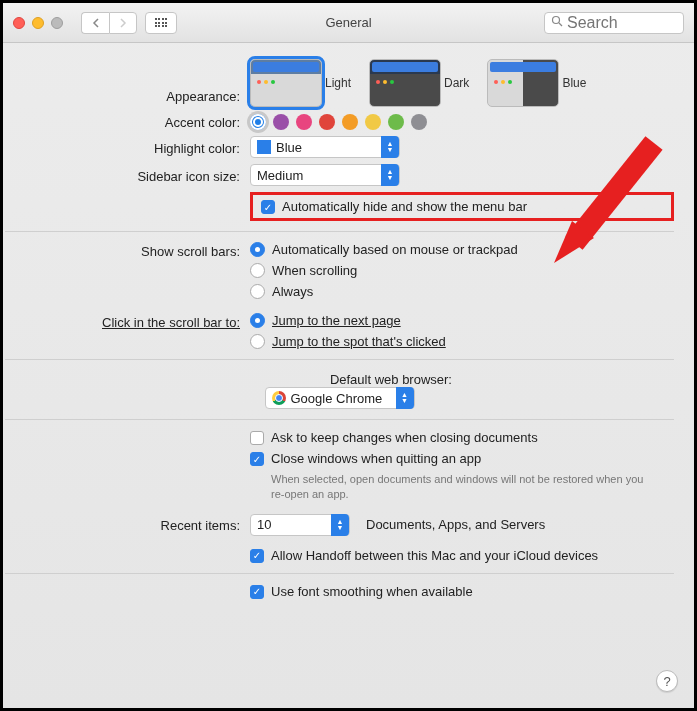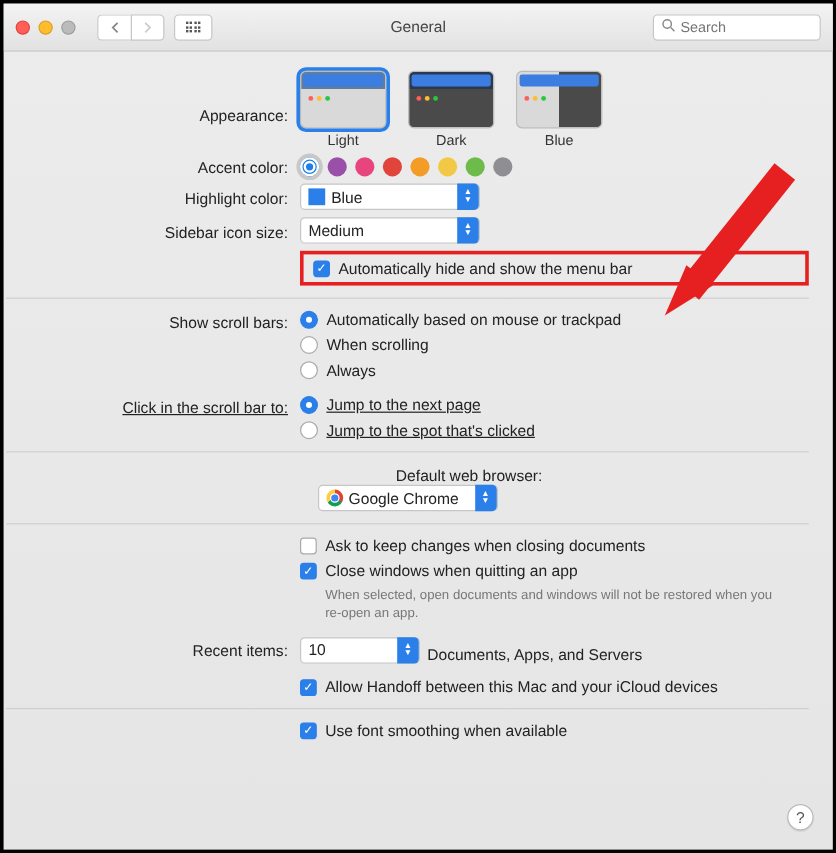--- a/index.html
+++ b/index.html
@@ -13,31 +13,31 @@
 .dot.green { background: #bbb; border: 0.5px solid #9e9e9e; }
 .nav-group { display: flex; margin-left: 18px; gap: 0; }
 .nav-btn { width: 28px; height: 22px; background: #fff; border: 1px solid #c6c6c6; display: flex; align-items: center; justify-content: center; color: #888; font-size: 13px; }
 .nav-btn:first-child { border-radius: 4px 0 0 4px; border-right: none; }
 .nav-btn:last-child { border-radius: 0 4px 4px 0; }
 .grid-btn { width: 32px; height: 22px; background: #fff; border: 1px solid #c6c6c6; border-radius: 4px; margin-left: 8px; display: flex; align-items: center; justify-content: center; }
 .grid-icon { display: grid; grid-template-columns: repeat(4, 2px); grid-template-rows: repeat(3, 2px); gap: 1.5px; }
 .grid-icon span { background: #555; width: 2px; height: 2px; }
 .title { position: absolute; left: 50%; transform: translateX(-50%); font-size: 13px; color: #444; }
 .search { margin-left: auto; width: 140px; height: 22px; background: #fff; border: 1px solid #c6c6c6; border-radius: 4px; display: flex; align-items: center; padding: 0 6px; gap: 4px; }
-.search input { border: none; outline: none; font-size: 12px; width: 100%; background: transparent; }
+.search input { border: none; outline: none; font-size: 16px; width: 100%; background: transparent; }
 .magnifier { color: #888; font-size: 12px; }
 
 .content { padding: 10px 20px 20px 2px; font-size: 13px; color: #222; }
 .row { display: flex; align-items: flex-start; margin: 6px 0; }
 .label { width: 245px; text-align: right; padding-right: 10px; padding-top: 2px; color: #222; }
 .ctrl { flex: 1; display: flex; flex-direction: column; gap: 6px; }
-.ctrl-inline { display: flex; align-items: flex-end; gap: 6px; }
+.ctrl-inline { display: flex; align-items: center; gap: 16px; }
 
 .appearance-thumbs { display: flex; gap: 18px; }
-.thumb-col { display: flex; flex-direction: column; align-items: center; gap: 3px; }
+.thumb-col { display: flex; flex-direction: row; align-items: center; gap: 3px; }
 .thumb { width: 72px; height: 48px; border-radius: 5px; background: #6b7b90; position: relative; overflow: hidden; border: 1px solid #bbb; }
 .thumb.selected { outline: 3px solid #2a7fe8; outline-offset: 0; }
 .thumb.light { background: linear-gradient(to bottom, #5d7da3 30%, #d9d9d9 30%); }
 .thumb.dark { background: linear-gradient(to bottom, #2a3950 30%, #4a4a4a 30%); }
 .thumb.auto { background: linear-gradient(to right, #d9d9d9 50%, #4a4a4a 50%); }
 .thumb .top { position: absolute; top: 2px; left: 2px; right: 2px; height: 10px; background: #3b7de0; border-radius: 2px; }
 .thumb .traffics { position: absolute; top: 20px; left: 6px; display: flex; gap: 3px; }
 .thumb .traffics span { width: 4px; height: 4px; border-radius: 50%; }
 .thumb .traffics .r { background: #ff5f57; }
 .thumb .traffics .y { background: #febc2e; }

